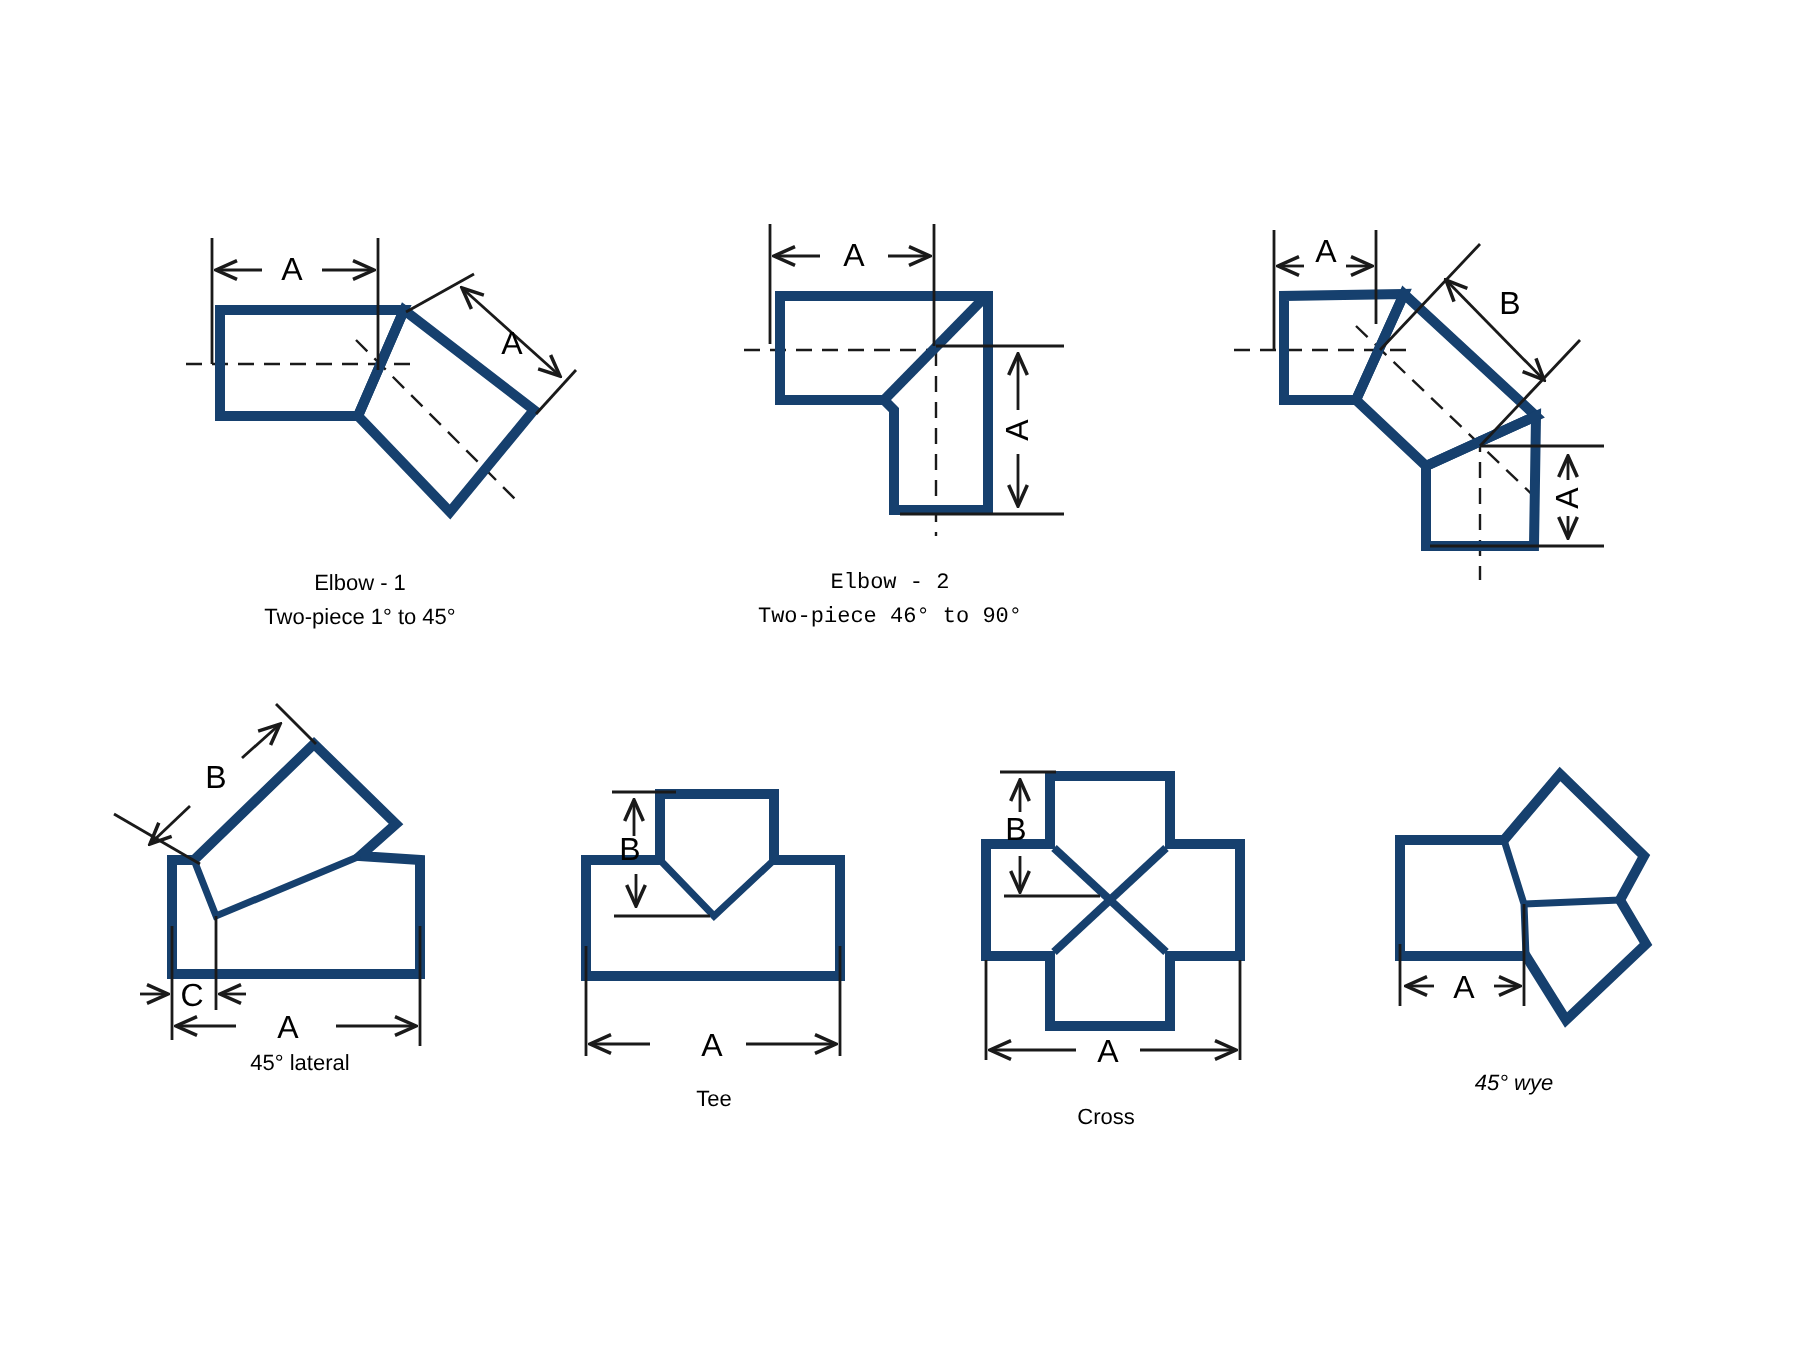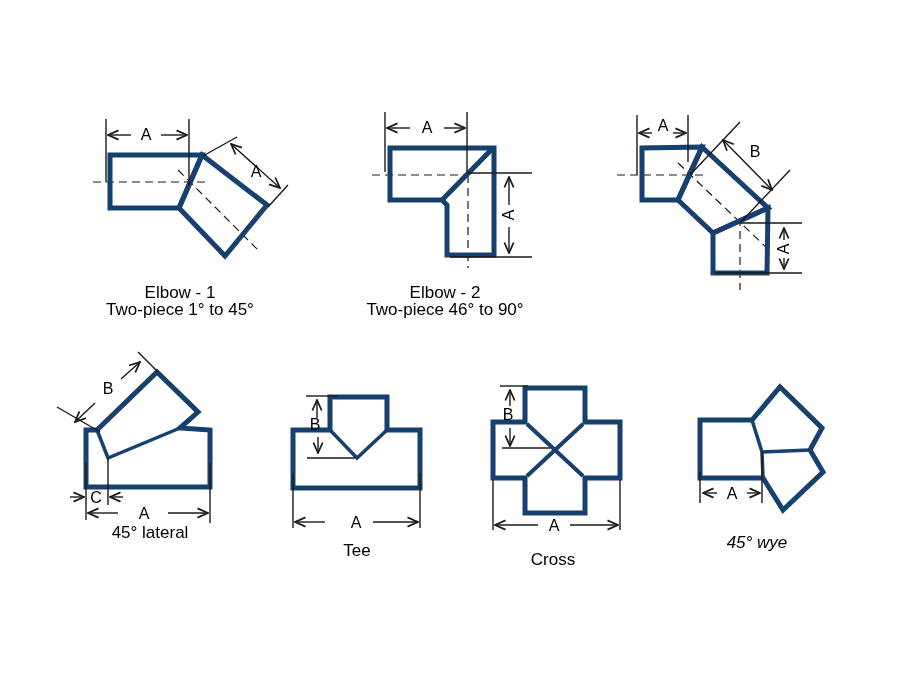--- a/index.html
+++ b/index.html
@@ -14,21 +14,21 @@
   }
   svg{position:absolute;left:0;top:0;}
   .pipe{fill:none;stroke:var(--pipe);stroke-width:5;stroke-linejoin:miter;}
   .seam{fill:none;stroke:var(--pipe);stroke-width:3.5;stroke-linejoin:miter;}
   .seamx{fill:none;stroke:var(--pipe);stroke-width:4;}
   .thin{fill:none;stroke:var(--line);stroke-width:1.4;}
   .dash{fill:none;stroke:var(--line);stroke-width:1.2;stroke-dasharray:8 5;}
   .dim-label{font-size:16px;fill:#000;text-anchor:middle;}
   .caption{
     position:absolute;transform:translateX(-50%);text-align:center;
-    font-size:17px;line-height:17px;color:#000;white-space:nowrap;
+    font-size:11px;line-height:17px;color:#000;white-space:nowrap;
   }
 </style>
 </head>
 <body>
 
 <div id="stage">
 
 <svg width="900" height="675" viewBox="0 0 900 675">
   <defs>
     <marker id="arr" viewBox="0 0 12 12" refX="11" refY="6" markerWidth="14" markerHeight="14" markerUnits="userSpaceOnUse" orient="auto-start-reverse">
@@ -151,21 +151,21 @@
     <path class="thin" d="M703,493 H717" marker-start="url(#arr)"></path>
     <path class="thin" d="M747,493 H760" marker-end="url(#arr)"></path>
     <text class="dim-label" x="732" y="499">A</text>
   </g>
 </svg>
 
   <div class="caption" style="left:180px;top:284px;">
     <div>Elbow - 1</div>
     <div>Two-piece 1° to 45°</div>
   </div>
-  <div class="caption" style="left:445px;top:284px;">
+  <div class="caption" style="left:445px;top:284px;font-family:Liberation Mono, monospace;">
     <div>Elbow - 2</div>
     <div>Two-piece 46° to 90°</div>
   </div>
   <div class="caption" style="left:150px;top:524px;">45° lateral</div>
   <div class="caption" style="left:357px;top:542px;">Tee</div>
   <div class="caption" style="left:553px;top:551px;">Cross</div>
   <div class="caption" style="left:757px;top:534px;font-style:italic;">45° wye</div>
 
 </div>
 

